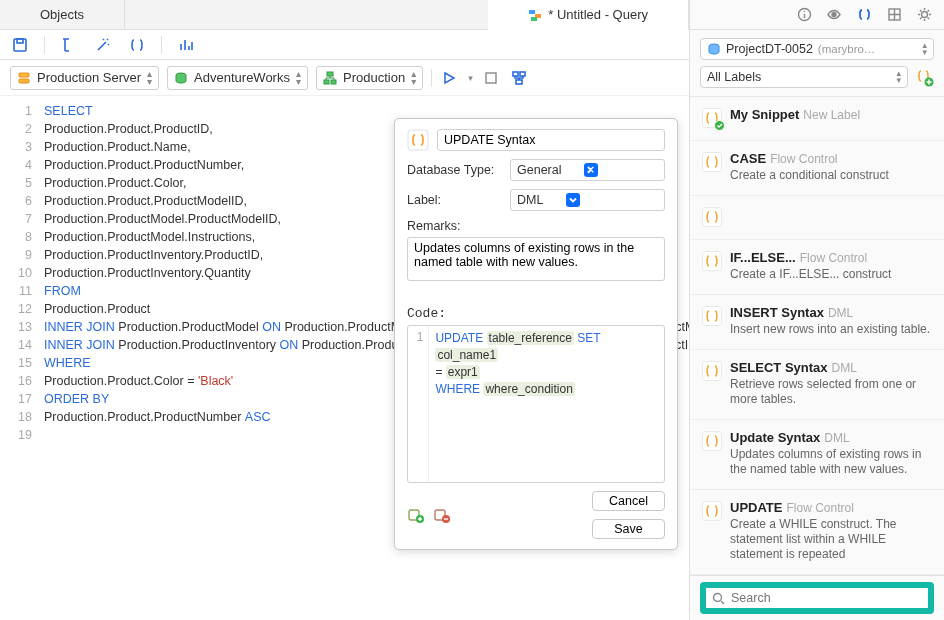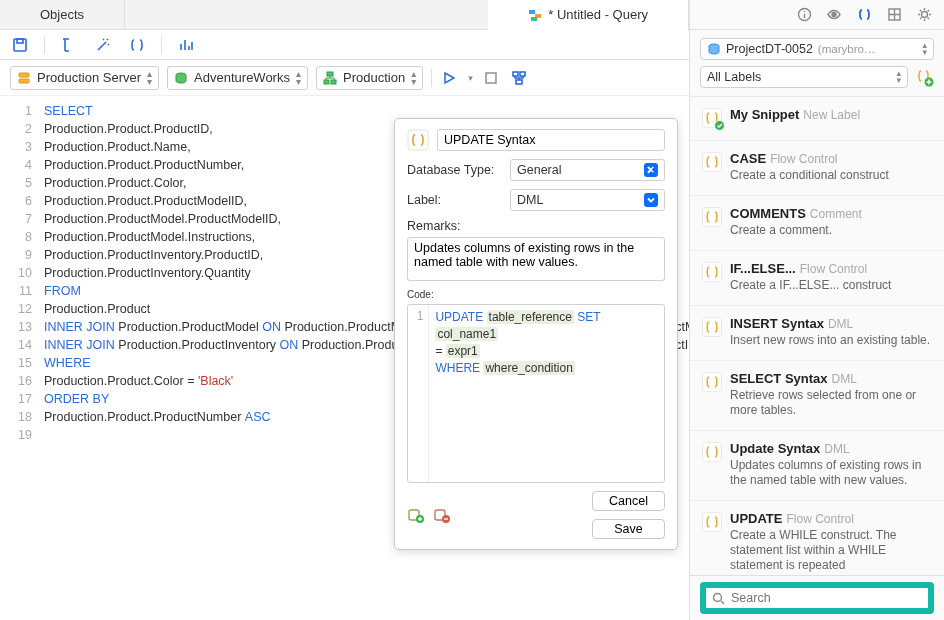--- a/index.html
+++ b/index.html
@@ -30,21 +30,21 @@
 .code { flex: 1; padding: 6px 4px; white-space: pre; overflow: hidden; }
 .kw { color: #2a6bdb; font-weight: 500; }
 .str { color: #c0392b; }
 
 
 .popup { position: absolute; left: 394px; top: 118px; width: 284px; height: 432px; background: #fff; border: 1px solid #c8c8c8; border-radius: 5px; box-shadow: 0 2px 10px rgba(0,0,0,0.15); padding: 10px 12px; z-index: 5; display: flex; flex-direction: column; }
 .popup-row { display: flex; align-items: center; margin-bottom: 8px; gap: 8px; }
 .popup input[type=text], .popup textarea, .popup .sel { border: 1px solid #d0d0d0; border-radius: 3px; padding: 3px 6px; font-size: 12.5px; background: #fff; }
 .popup .title-input { flex: 1; }
 .popup .lbl { width: 95px; font-size: 12.5px; }
-.sel { flex: 1; display: flex; justify-content: space-between; align-items: center; gap: 23px; }
+.sel { flex: 1; display: flex; align-items: center; gap: 23px; }
 .sel .chev { width: 14px; height: 14px; background: #0a6cff; border-radius: 3px; display: flex; align-items: center; justify-content: center; }
 .sel .chev svg { stroke: #fff; }
 .popup textarea { width: 100%; height: 44px; resize: none; font-family: inherit; }
 .popup .code-area { border: 1px solid #d0d0d0; border-radius: 3px; flex: 1; display: flex; font-family: Menlo, Consolas, monospace; font-size: 12px; }
 .popup .code-area .cg { width: 22px; text-align: right; padding: 4px 5px 0 0; color: #aaa; border-right: 1px solid #eee; }
 .popup .code-area .cc { padding: 4px 6px; line-height: 17px; }
 .placeholder { background: #e9f0e0; padding: 0 2px; border-radius: 2px; }
 .popup-actions { display: flex; justify-content: space-between; align-items: center; margin-top: 8px; }
 .popup-actions .btns { display: flex; gap: 8px; flex-direction: column; }
 .popup .btn { border: 1px solid #c8c8c8; background: #fff; border-radius: 4px; padding: 2px 16px; font-size: 12.5px; cursor: pointer; }
@@ -235,21 +235,21 @@
         <span>DML</span>
         <span class="chev">
             <svg width="8" height="8" stroke="#fff" fill="none" stroke-width="1.8">
               <path d="M1 2.5L4 5.5 7 2.5"></path>
             </svg>
           </span>
       </div>
     </div>
     <div style="font-size:12.5px;margin-bottom:4px;">Remarks:</div>
     <textarea style="">Updates columns of existing rows in the named table with new values.</textarea>
-    <div style="font-size:10px;margin:8px 0 4px 0;">Code:</div>
+    <div style="font-size:13px;margin:25px 0 4px 0;font-family:Liberation Mono, monospace;">Code:</div>
     <div class="code-area">
       <div class="cg">1</div>
       <div class="cc">
         <span class="kw">UPDATE</span> <span class="placeholder">table_reference</span> <span class="kw">SET</span> <span class="placeholder">col_name1</span><br><span> = </span><span class="placeholder">expr1</span><br><span class="kw">WHERE</span> <span class="placeholder">where_condition</span>
       </div>
     </div>
     <div class="popup-actions">
       <div style="display:flex;gap:8px;">
         <span>
             <svg width="18" height="18">
@@ -370,24 +370,20 @@
           <div class="sn-desc">Create a conditional construct</div>
         </div>
       </div>
       <div class="snippet">
         <div class="sn-icon">
           <svg width="20" height="20">
             <rect x="0.5" y="0.5" width="19" height="19" rx="3" fill="#fff" stroke="#e8e8e8"></rect>
             <path d="M7 5c-1.8 0-1.8 2-1.8 5s0 5 1.8 5M13 5c1.8 0 1.8 2 1.8 5s0 5-1.8 5" stroke="#f2a736" fill="none" stroke-width="1.6"></path>
           </svg>
         </div>
-        <div class="sn-body">
-          <div><span class="sn-title">COMMENTS</span><span class="sn-tag">Comment</span></div>
-          <div class="sn-desc">Create a comment.</div>
-        </div>
       </div>
       <div class="snippet">
         <div class="sn-icon">
           <svg width="20" height="20">
             <rect x="0.5" y="0.5" width="19" height="19" rx="3" fill="#fff" stroke="#e8e8e8"></rect>
             <path d="M7 5c-1.8 0-1.8 2-1.8 5s0 5 1.8 5M13 5c1.8 0 1.8 2 1.8 5s0 5-1.8 5" stroke="#f2a736" fill="none" stroke-width="1.6"></path>
           </svg>
         </div>
         <div class="sn-body">
           <div><span class="sn-title">IF...ELSE...</span><span class="sn-tag">Flow Control</span></div>

